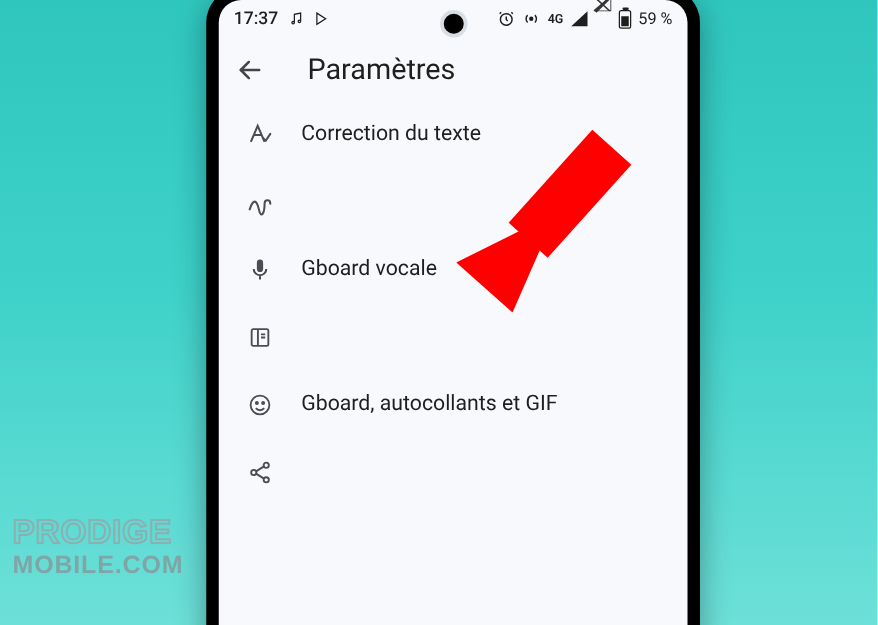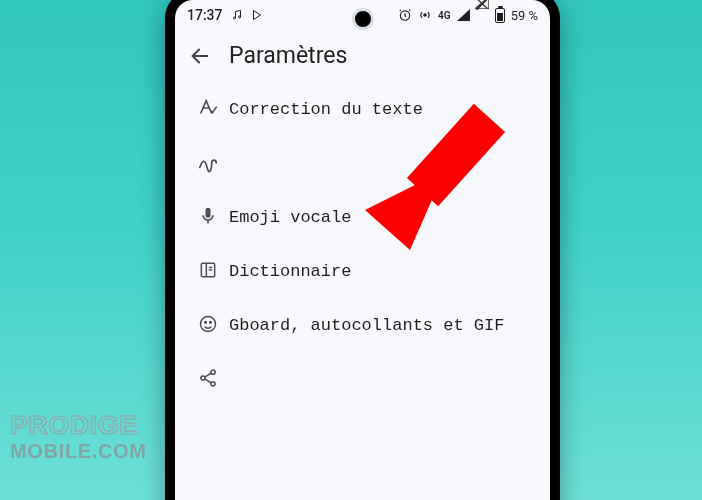--- a/index.html
+++ b/index.html
@@ -48,33 +48,32 @@
     font-size: 14px;
     color: #1f1f1f;
     position: relative;
   }
   .statusbar .left { display: flex; align-items: center; gap: 8px; font-weight: 500; }
   .statusbar .right { margin-left: auto; display: flex; align-items: center; gap: 6px; font-size: 13px; }
   .ic { display: inline-flex; align-items: center; justify-content: center; }
   .header {
     display: flex;
     align-items: center;
-    gap: 18px;
+    gap: 35px;
     padding: 12px 14px 12px 14px;
   }
   .header .title { font-size: 23px; color: #1f1f1f; }
   .back-arrow { width: 22px; height: 22px; color: #434446; cursor: pointer; }
   .menu { padding: 0 0 0 0; }
   .item {
     display: flex;
-    align-items: flex-end;
-    gap: 10px;
+    align-items: flex-start;
+    gap: 22px;
     padding: 16px 18px 16px 22px;
     cursor: pointer;
-    font-family: Liberation Mono, monospace;
   }
   .item .icon { width: 22px; height: 22px; color: #4a4d52; flex-shrink: 0; display:flex; align-items:center; justify-content:center; }
   .item .label { font-size: 17px; color: #1f1f1f; }
   .arrow-overlay {
     position: absolute;
     left: 365px;
     top: 95px;
     width: 150px;
     height: 155px;
     pointer-events: none;
@@ -184,34 +183,33 @@
         </span>
       </div>
 
       <div class="item">
         <span class="icon">
           <svg width="20" height="20" viewBox="0 0 24 24" fill="currentColor">
               <path d="M12 14a3 3 0 0 0 3-3V5a3 3 0 0 0-6 0v6a3 3 0 0 0 3 3z"></path>
               <path d="M19 11a7 7 0 0 1-14 0h2a5 5 0 0 0 10 0h2zM11 21h2v-3h-2v3z"></path>
             </svg>
         </span>
-        <span class="label">Emoji vocale</span>
+        <span class="label">Gboard vocale</span>
       </div>
 
 
       <div class="item">
         <span class="icon">
           <svg width="20" height="20" viewBox="0 0 24 24" fill="none" stroke="currentColor" stroke-width="1.8">
               <rect x="4" y="4" width="16" height="16" rx="1.5"></rect>
               <line x1="10" y1="4" x2="10" y2="20"></line>
               <line x1="13" y1="9" x2="17" y2="9"></line>
               <line x1="13" y1="12" x2="17" y2="12"></line>
             </svg>
         </span>
-        <span class="label">Dictionnaire</span>
       </div>
 
       <div class="item">
         <span class="icon">
           <svg width="20" height="20" viewBox="0 0 24 24" fill="none" stroke="currentColor" stroke-width="1.8">
               <circle cx="12" cy="12" r="9"></circle>
               <circle cx="9" cy="10" r="1" fill="currentColor"></circle>
               <circle cx="15" cy="10" r="1" fill="currentColor"></circle>
               <path d="M8 15c1 1.3 2.4 2 4 2s3-0.7 4-2"></path>
             </svg>

